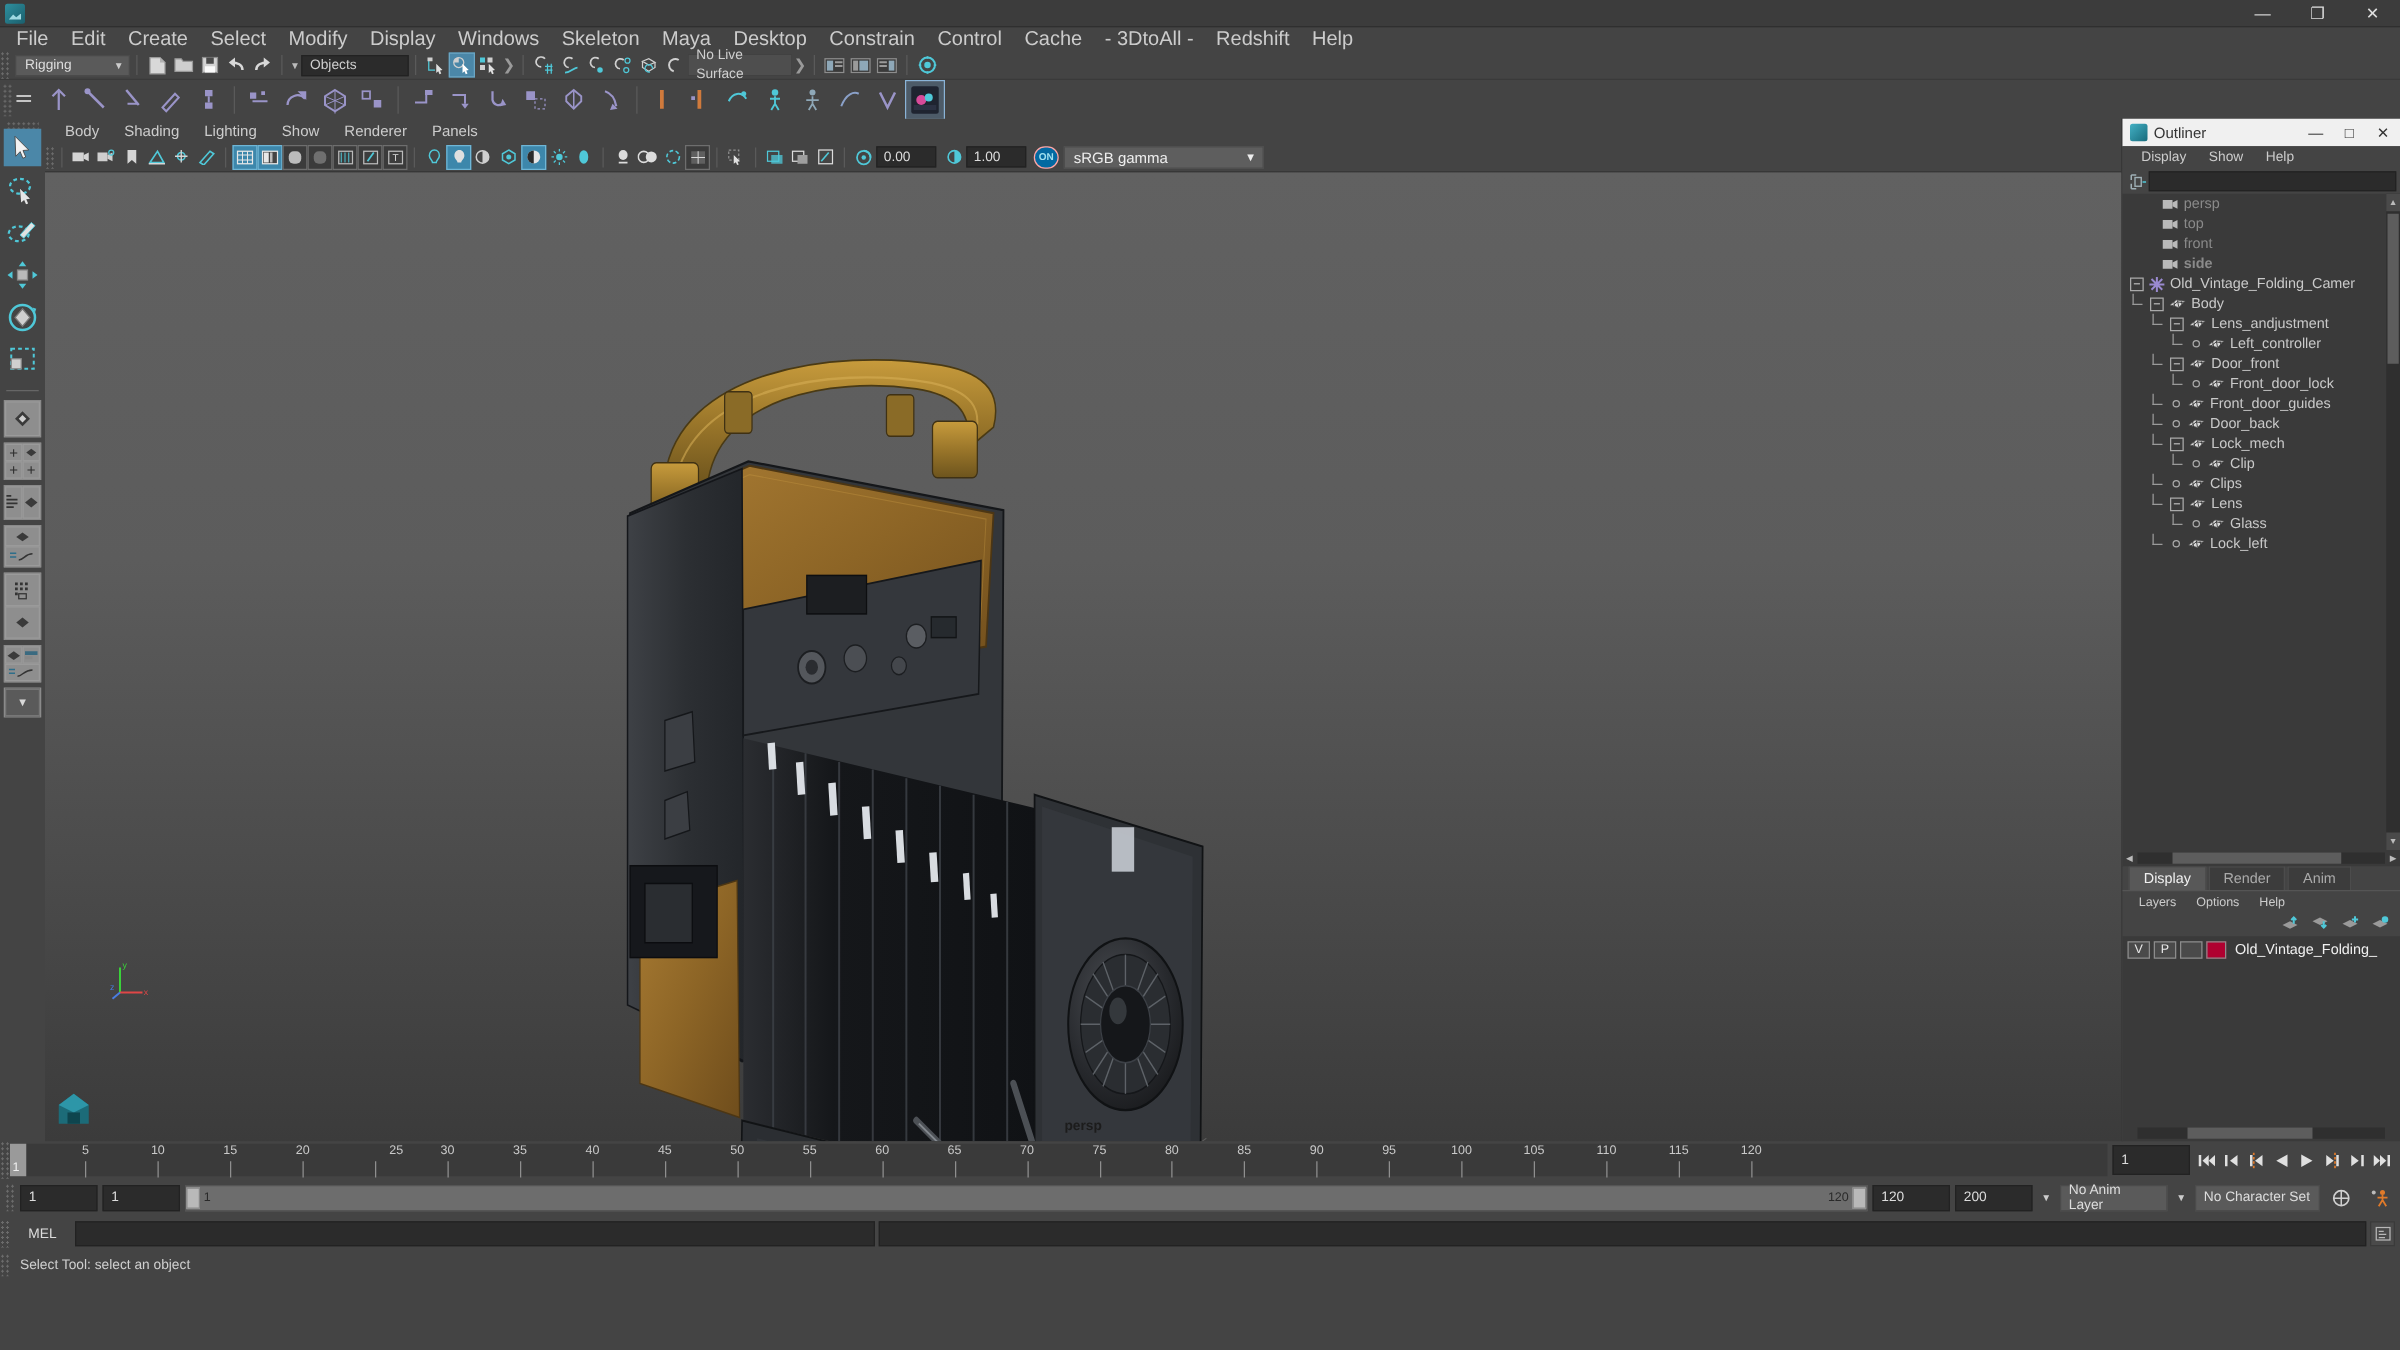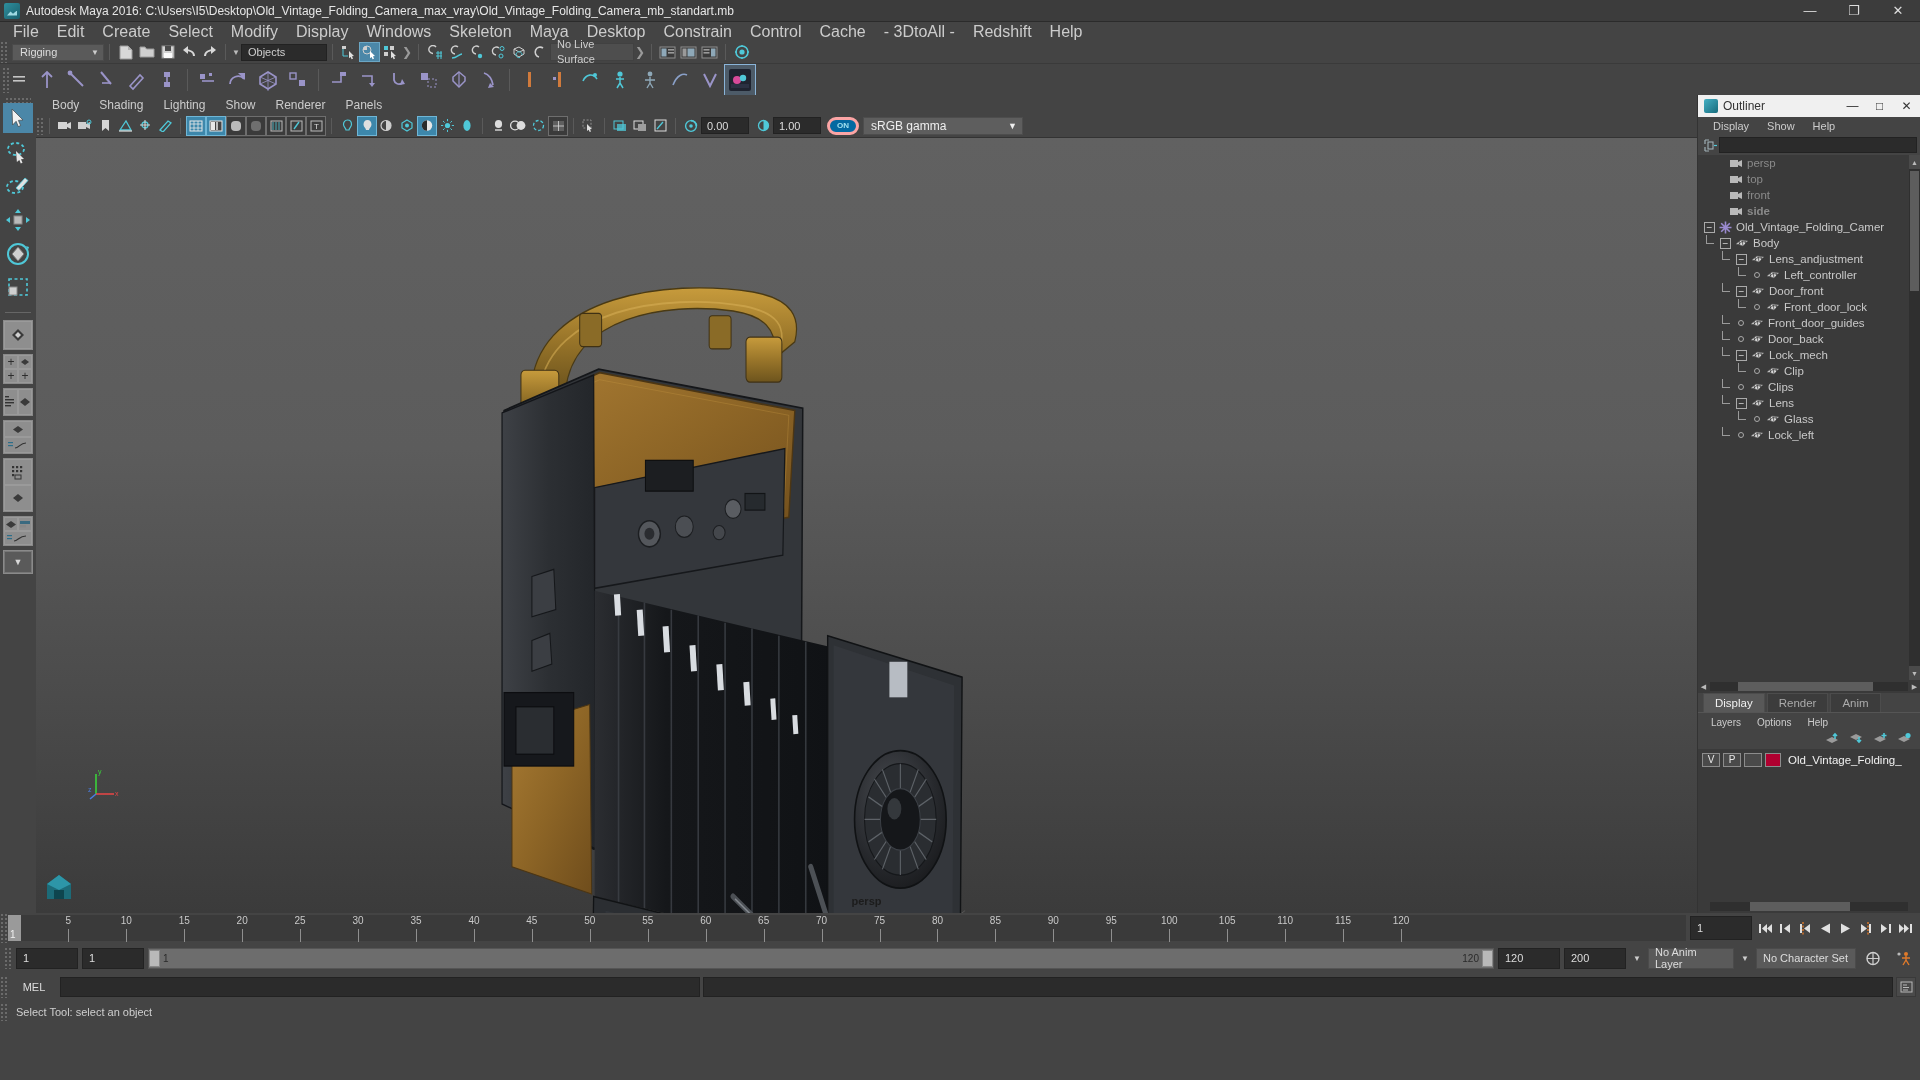--- a/index.html
+++ b/index.html
@@ -48,21 +48,21 @@
 
   
   #vpcol { flex:1; display:flex; flex-direction:column; min-width:0; }
   #vpmenu { height:19px; background:#444; display:flex; align-items:center; padding-left:6px; }
   #vpmenu .vm { padding:0 10px; font-size:12px; color:#ccc; }
   #vptb { height:24px; background:#444; display:flex; align-items:center; border-bottom:1px solid #333; }
   #vptb .vi { width:20px; height:20px; display:flex; align-items:center; justify-content:center; flex:none; }
   #vptb .vi.on { background:#3d87ab; border:1px solid #6fb6d6; }
   #vptb .vi.frame { border:1px solid #6e6e6e; background:#3b3b3b; }
   #vptb .numbox { width:48px; height:17px; background:#2b2b2b; border:1px solid #222; color:#ddd; font-size:11px; display:flex; align-items:center; padding:0 5px; }
-  #vptb .onbtn { width:32px;height:18px;border-radius:9px;background:#0369a1;border:3px solid #fca5a5;color:#9fe0ef;font-size:8px;display:flex;align-items:center;justify-content:center;font-weight:bold; }
+  #vptb .onbtn { width:20px;height:18px;border-radius:9px;background:#0369a1;border:1px solid #fca5a5;color:#9fe0ef;font-size:8px;display:flex;align-items:center;justify-content:center;font-weight:bold; }
   #vptb .gcombo { width:160px; height:18px; background:#5e5e5e; border:1px solid #4d4d4d; display:flex; align-items:center; color:#eee; font-size:12px; padding-left:7px; }
   #vptb .gcombo .arrow { margin-left:auto; margin-right:5px; font-size:9px; }
 
   
   #viewport { flex:1; position:relative; overflow:hidden;
       background:linear-gradient(180deg,#5e5e5e 0%,#5a5a5a 38%,#4e4e4e 62%,#3d3d3d 100%); }
   #persplabel { position:absolute; left:50%; transform:translateX(-50%); bottom:6px; font-size:11px; font-weight:bold; color:#1c1c1c; }
   #axisgiz { position:absolute; left:52px; bottom:110px; }
   #homeicon { position:absolute; left:8px; bottom:8px; }
 
@@ -143,21 +143,20 @@
 
   
   #statusbar { height:22px; background:#444; display:flex; align-items:center; }
   #statusbar .st { font-size:11px; color:#cfcfcf; }
 </style>
 </head>
 <body>
 
 <div id="titlebar">
   <div class="ticon"></div>
-  <div class="ttext">Autodesk Maya 2016: C:\Users\I5\Desktop\Old_Vintage_Folding_Camera_max_vray\Old_Vintage_Folding_Camera_mb_standart.mb</div>
   <div class="tspacer"></div>
   <div class="wbtn">—</div>
   <div class="wbtn">❐</div>
   <div class="wbtn close">✕</div>
 </div>
 
 <div id="menubar">
     <div class="mi">File</div>
     <div class="mi">Edit</div>
     <div class="mi">Create</div>
@@ -1337,21 +1336,21 @@
     </div>
   <div class="tick" style="left: 60.3529px;"></div>
       <div class="tlab" style="left: 60.3529px;">5</div>
       <div class="tick" style="left: 118.294px;"></div>
       <div class="tlab" style="left: 118.294px;">10</div>
       <div class="tick" style="left: 176.235px;"></div>
       <div class="tlab" style="left: 176.235px;">15</div>
       <div class="tick" style="left: 234.176px;"></div>
       <div class="tlab" style="left: 234.176px;">20</div>
       <div class="tick" style="left: 292.118px;"></div>
-      <div class="tlab" style="left: 292px;">25</div>
+      <div class="tlab" style="left: 309px;">25</div>
       <div class="tick" style="left: 350.059px;"></div>
       <div class="tlab" style="left: 350.059px;">30</div>
       <div class="tick" style="left: 408px;"></div>
       <div class="tlab" style="left: 408px;">35</div>
       <div class="tick" style="left: 465.941px;"></div>
       <div class="tlab" style="left: 465.941px;">40</div>
       <div class="tick" style="left: 523.882px;"></div>
       <div class="tlab" style="left: 523.882px;">45</div>
       <div class="tick" style="left: 581.824px;"></div>
       <div class="tlab" style="left: 581.824px;">50</div>

